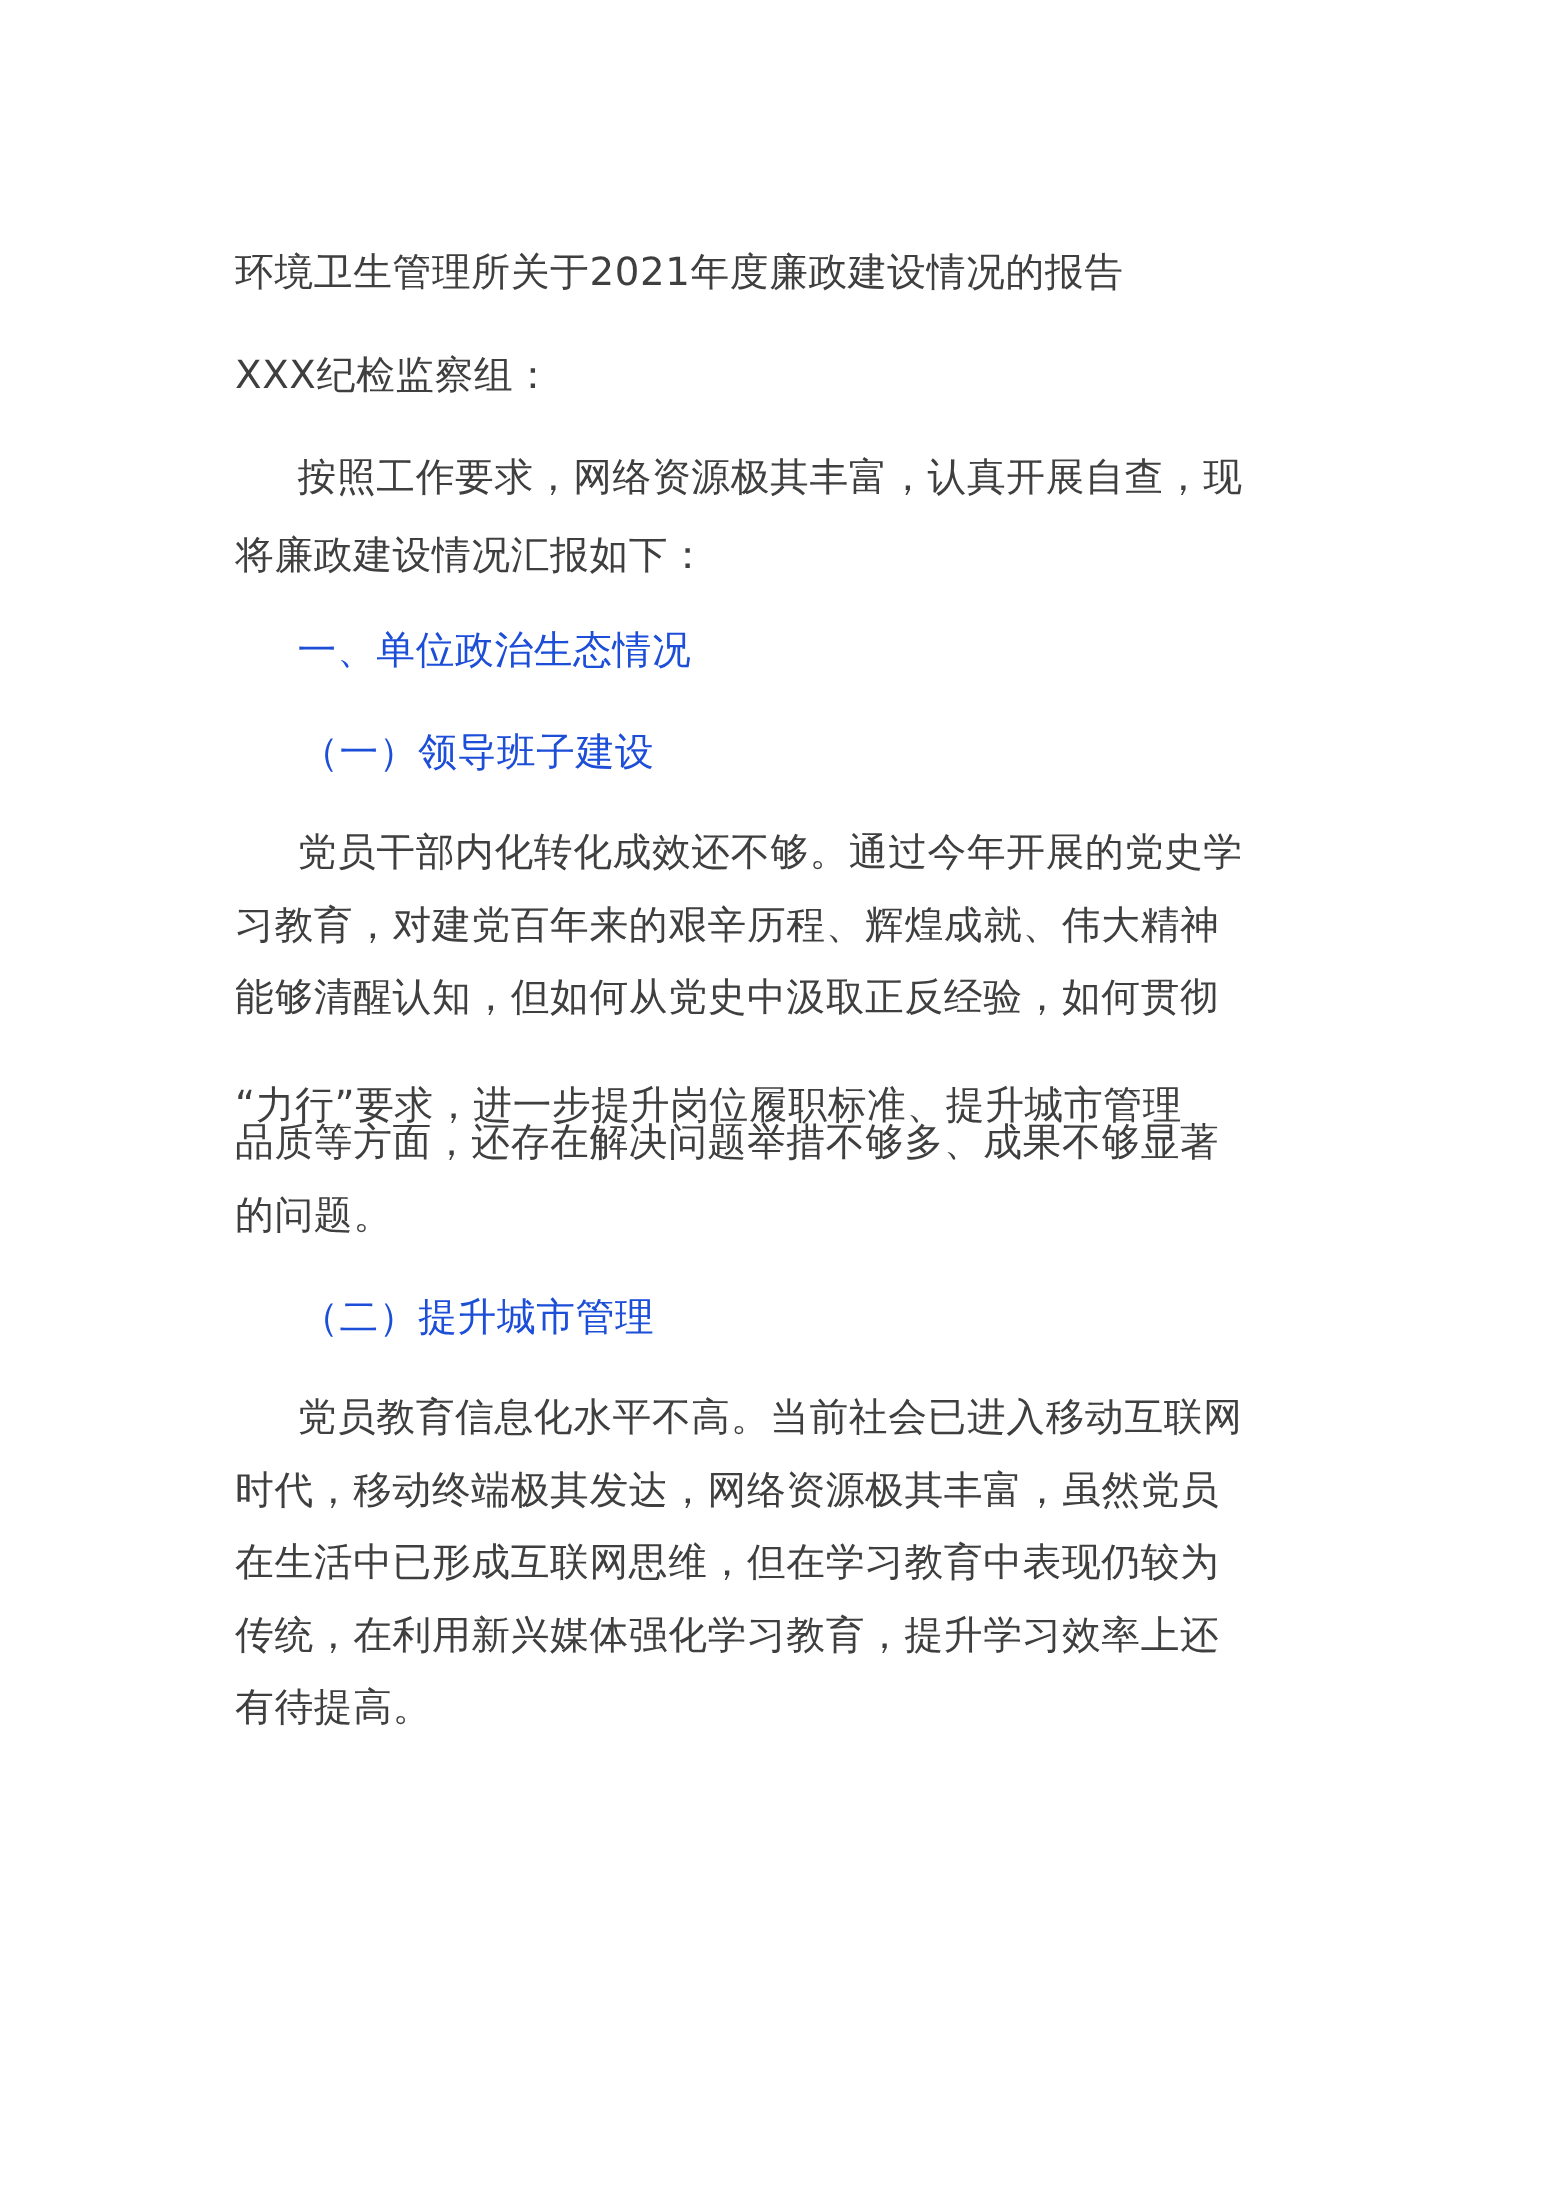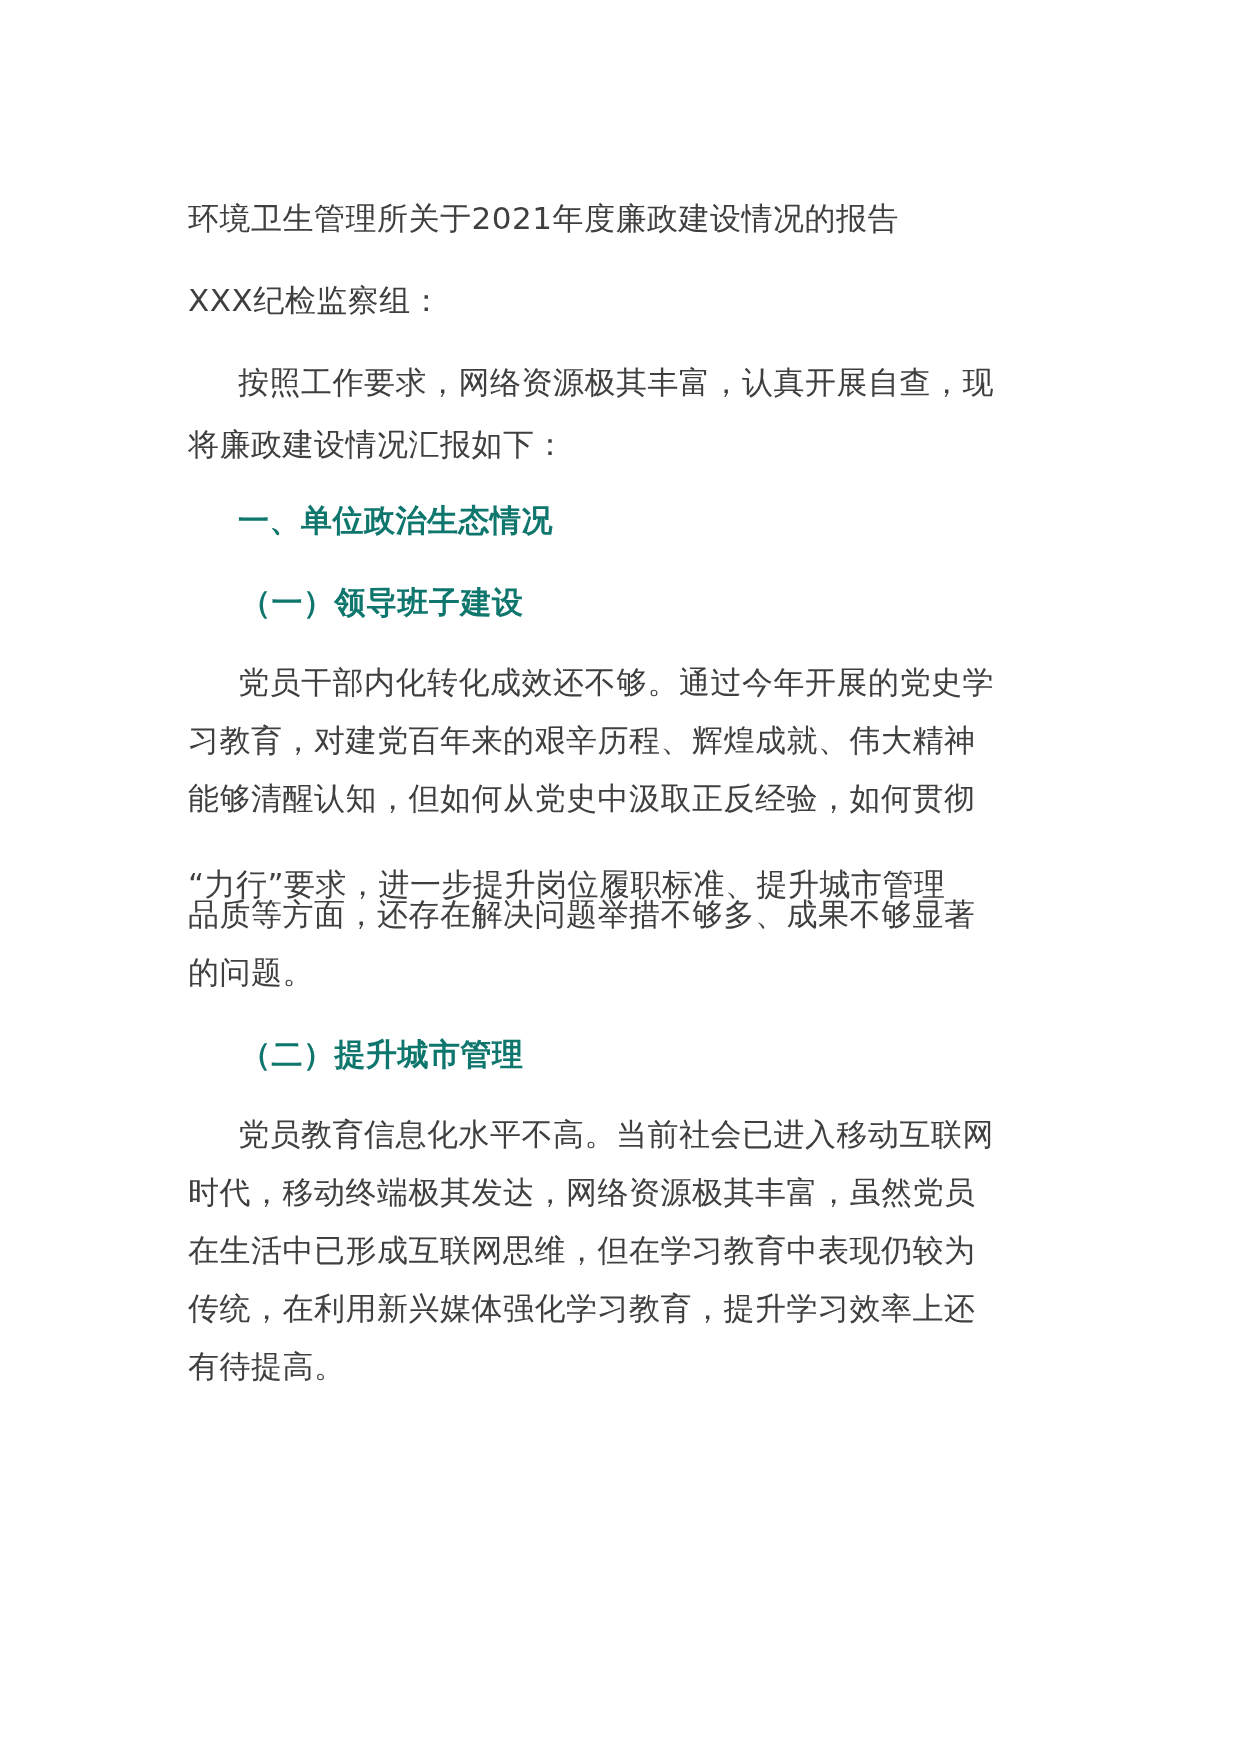--- a/index.html
+++ b/index.html
@@ -25,42 +25,42 @@
     .line {
       position: absolute;
       left: 188px;
       font-size: 31px;
       line-height: 40px;
       white-space: nowrap;
       color: #3f3f3f;
       letter-spacing: 0.5px;
     }
     .bold {
-      font-weight: bold;
-      color: #0f766e;
+      font-weight: normal;
+      color: #1d4ed8;
     }
   </style>
 </head>
 <body>
 
 <div class="page">
 
   <div class="line" style="top:198px;">环境卫生管理所关于2021年度廉政建设情况的报告</div>
 
   <div class="line" style="top:280px;">XXX纪检监察组：</div>
 
   <div class="line" style="top:362px; left:238px;">按照工作要求，网络资源极其丰富，认真开展自查，现</div>
   <div class="line" style="top:424px;">将廉政建设情况汇报如下：</div>
 
   <div class="line bold" style="top:500px; left:238px;">一、单位政治生态情况</div>
 
   <div class="line bold" style="top:582px; left:240px;">（一）领导班子建设</div>
 
   <div class="line" style="top:662px; left:238px;">党员干部内化转化成效还不够。通过今年开展的党史学</div>
-  <div class="line" style="top:720px;">习教育，对建党百年来的艰辛历程、辉煌成就、伟大精神</div>
+  <div class="line" style="top:720px;font-family:Liberation Serif, serif;">习教育，对建党百年来的艰辛历程、辉煌成就、伟大精神</div>
   <div class="line" style="top:778px;">能够清醒认知，但如何从党史中汲取正反经验，如何贯彻</div>
   <div class="line" style="top:836px;margin-top:28px;">“力行”要求，进一步提升岗位履职标准、提升城市管理</div>
   <div class="line" style="top:894px;">品质等方面，还存在解决问题举措不够多、成果不够显著</div>
   <div class="line" style="top:952px;">的问题。</div>
 
   <div class="line bold" style="top:1034px; left:240px;">（二）提升城市管理</div>
 
   <div class="line" style="top:1114px; left:238px;">党员教育信息化水平不高。当前社会已进入移动互联网</div>
   <div class="line" style="top:1172px;">时代，移动终端极其发达，网络资源极其丰富，虽然党员</div>
   <div class="line" style="top:1230px;">在生活中已形成互联网思维，但在学习教育中表现仍较为</div>

